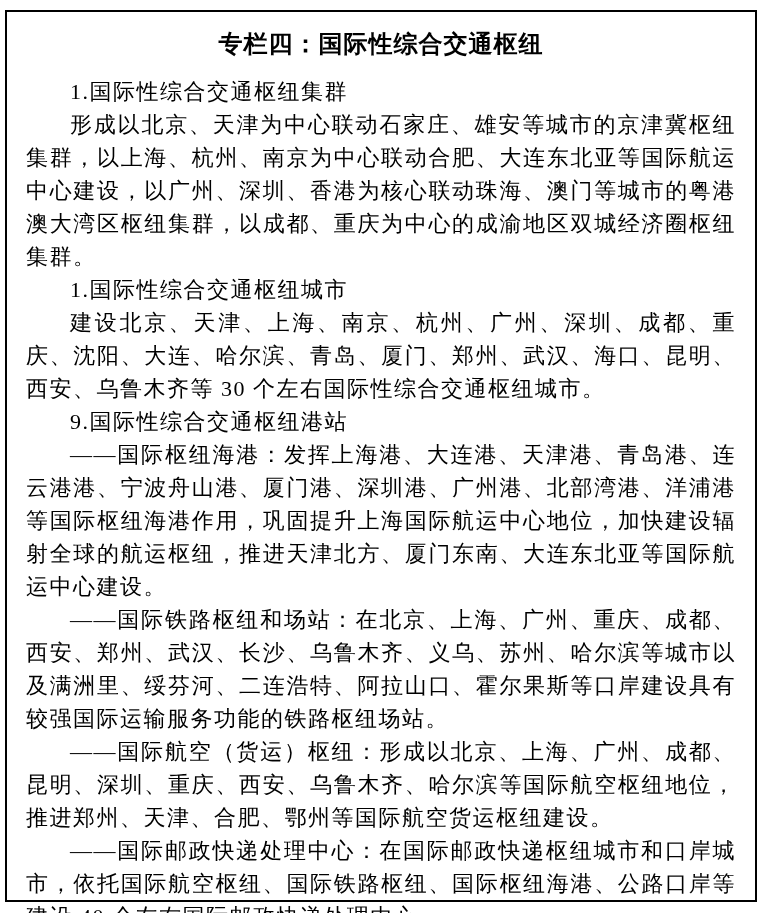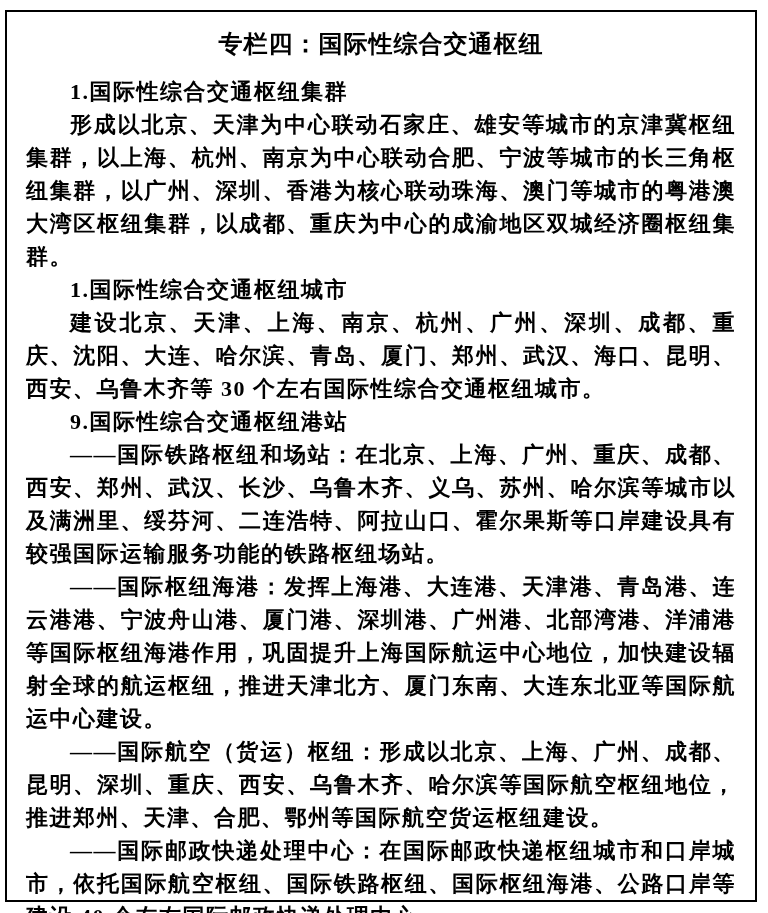--- a/index.html
+++ b/index.html
@@ -37,42 +37,41 @@
   .para, .heading {
     font-family: "Liberation Serif", "DejaVu Serif", serif;
     font-size: 22px;
     line-height: 33px;
     color: #000000;
     margin: 0;
     text-align: justify;
     text-justify: inter-ideograph;
     text-indent: 2em;
     letter-spacing: 1.5px;
-    font-weight: bold;
   }
   .heading {
     text-align: left;
   }
 </style>
 </head>
 <body>
 
 <div class="frame">
   <div class="box-title">专栏四：国际性综合交通枢纽</div>
 
   <div>
     <p class="heading">1.国际性综合交通枢纽集群</p>
-    <p class="para">形成以北京、天津为中心联动石家庄、雄安等城市的京津冀枢纽集群，以上海、杭州、南京为中心联动合肥、宁波等城市的长三角枢纽集群，以广州、深圳、香港为核心联动珠海、澳门等城市的粤港澳大湾区枢纽集群，以成都、重庆为中心的成渝地区双城经济圈枢纽集群。</p>
+    <p class="para">形成以北京、天津为中心联动石家庄、雄安等城市的京津冀枢纽集群，以上海、杭州、南京为中心联动合肥、大连东北亚等国际航运中心建设，以广州、深圳、香港为核心联动珠海、澳门等城市的粤港澳大湾区枢纽集群，以成都、重庆为中心的成渝地区双城经济圈枢纽集群。</p>
   </div>
 
   <div>
     <p class="heading">1.国际性综合交通枢纽城市</p>
     <p class="para">建设北京、天津、上海、南京、杭州、广州、深圳、成都、重庆、沈阳、大连、哈尔滨、青岛、厦门、郑州、武汉、海口、昆明、西安、乌鲁木齐等 30 个左右国际性综合交通枢纽城市。</p>
   </div>
 
   <div>
     <p class="heading">9.国际性综合交通枢纽港站</p>
+    <p class="para">——国际枢纽海港：发挥上海港、大连港、天津港、青岛港、连云港港、宁波舟山港、厦门港、深圳港、广州港、北部湾港、洋浦港等国际枢纽海港作用，巩固提升上海国际航运中心地位，加快建设辐射全球的航运枢纽，推进天津北方、厦门东南、大连东北亚等国际航运中心建设。</p>
     <p class="para">——国际铁路枢纽和场站：在北京、上海、广州、重庆、成都、西安、郑州、武汉、长沙、乌鲁木齐、义乌、苏州、哈尔滨等城市以及满洲里、绥芬河、二连浩特、阿拉山口、霍尔果斯等口岸建设具有较强国际运输服务功能的铁路枢纽场站。</p>
-    <p class="para">——国际枢纽海港：发挥上海港、大连港、天津港、青岛港、连云港港、宁波舟山港、厦门港、深圳港、广州港、北部湾港、洋浦港等国际枢纽海港作用，巩固提升上海国际航运中心地位，加快建设辐射全球的航运枢纽，推进天津北方、厦门东南、大连东北亚等国际航运中心建设。</p>
     <p class="para">——国际航空（货运）枢纽：形成以北京、上海、广州、成都、昆明、深圳、重庆、西安、乌鲁木齐、哈尔滨等国际航空枢纽地位，推进郑州、天津、合肥、鄂州等国际航空货运枢纽建设。</p>
     <p class="para">——国际邮政快递处理中心：在国际邮政快递枢纽城市和口岸城市，依托国际航空枢纽、国际铁路枢纽、国际枢纽海港、公路口岸等建设 40 个左右国际邮政快递处理中心。</p>
   </div>
 </div>
 
 </body></html>

